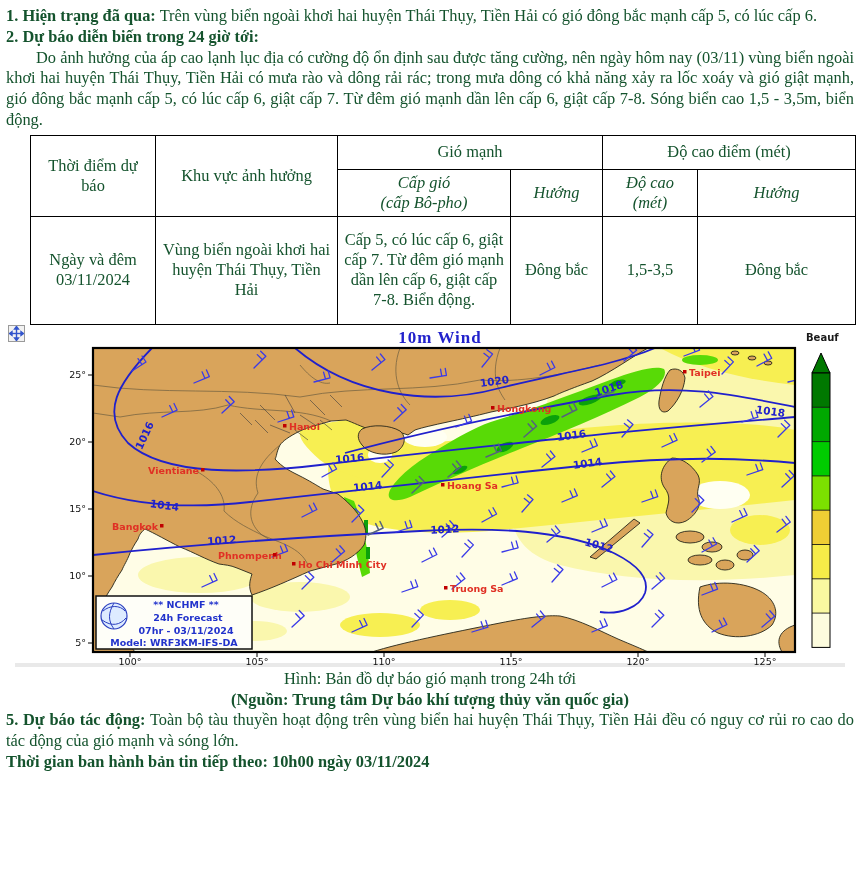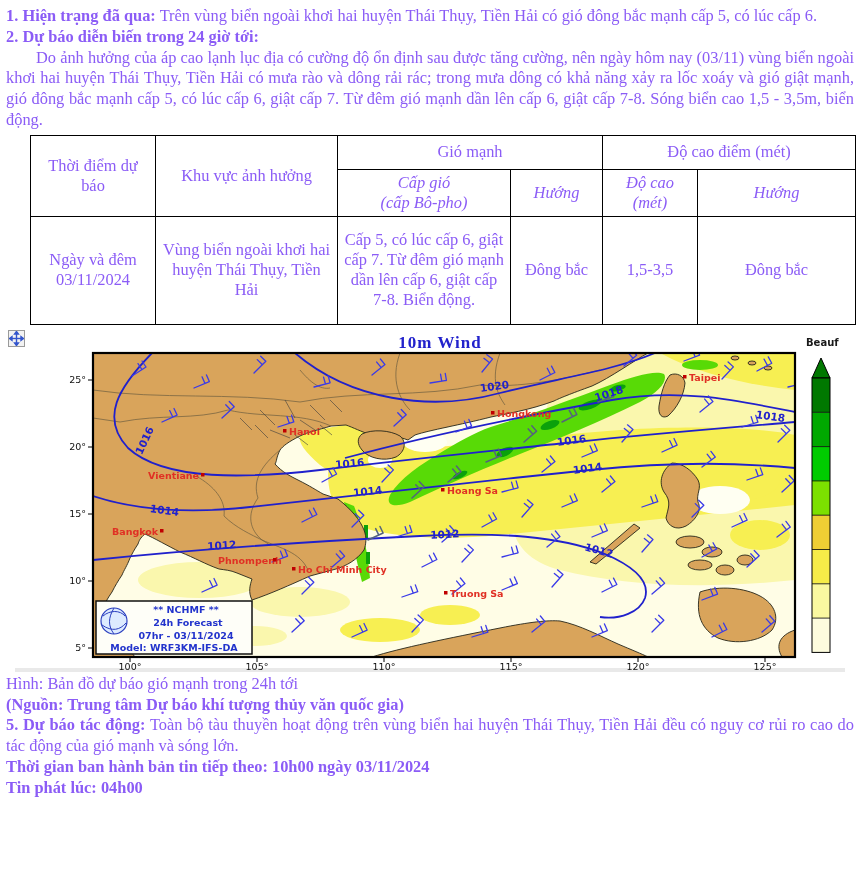--- a/index.html
+++ b/index.html
@@ -1,32 +1,32 @@
 <!DOCTYPE html>
 <html><head>
 <meta charset="utf-8">
 <style>
   html,body{margin:0;padding:0;background:#fff;}
   .doc{width:860px;height:875px;overflow:hidden;position:relative;background:#fff;
-       font-family:"Liberation Serif","DejaVu Serif",serif;font-size:16.4px;line-height:20.8px;color:#8b5cf6;}
+       font-family:"Liberation Serif","DejaVu Serif",serif;font-size:16.4px;line-height:20.8px;color:#14532d;}
   .para{margin:0;padding:0 6px;text-align:justify;}
   .b{font-weight:bold;}
   .indent{text-indent:30px;}
-  .center{}
+  .center{text-align:center;}
   .anchor-sq{display:inline-block;width:7px;height:8px;border:1px solid #8a8a8a;vertical-align:super;margin-left:1px;}
   
   table.fc{border-collapse:collapse;margin:4px 16px 0 30px;width:825px;table-layout:fixed;}
   table.fc td,table.fc th{border:1px solid #000;text-align:center;vertical-align:middle;
       font-weight:normal;padding:1px 5px;font-size:16.4px;line-height:20px;}
   table.fc .it{font-style:italic;}
   tr.hr1 td{height:31px;}
   tr.hr2 td{height:44px;}
   tr.dr td{height:105px;}
   
-  .map-block{position:relative;margin-top:5px;height:344px;}
+  .map-block{position:relative;height:344px;}
   .anchor-icon{position:absolute;left:8px;top:0px;width:17px;height:17px;background:#f2f2f2;
       border:1px solid #9a9a9a;box-sizing:border-box;}
   svg text{font-family:"DejaVu Sans",sans-serif;}
   .map-title{font-family:"Liberation Serif",serif;font-size:17px;font-weight:bold;fill:#2222cc;letter-spacing:1px;}
   .axis{font-size:9.5px;fill:#111;}
   .iso{fill:none;stroke:#2020cc;stroke-width:1.8;}
   .isol{font-size:10.5px;font-weight:bold;fill:#2121cc;text-anchor:middle;}
   .city{font-size:9.5px;font-weight:bold;fill:#e03024;}
   .land{fill:#d9a45b;stroke:#26261a;stroke-width:0.9;}
   .bnd{fill:none;stroke:#6b5d3f;stroke-width:0.7;}
@@ -377,15 +377,14 @@
   </div>
 
   <p class="para center">Hình: Bản đồ dự báo gió mạnh trong 24h tới</p>
   <p class="para center b">(Nguồn: Trung tâm Dự báo khí tượng thủy văn quốc gia)</p>
 
 
 
   <p class="para"><span class="b">5. Dự báo tác động:</span><span> Toàn bộ tàu thuyền hoạt động trên vùng biển hai huyện Thái Thụy, Tiền Hải đều có nguy cơ rủi ro cao do tác động của gió mạnh và sóng lớn.</span></p>
 
   <p class="para b">Thời gian ban hành bản tin tiếp theo: 10h00 ngày 03/11/2024</p>
-  <p class="para b">Tin phát lúc: 04h00</p>
 
 </div>
 
 </body></html>

